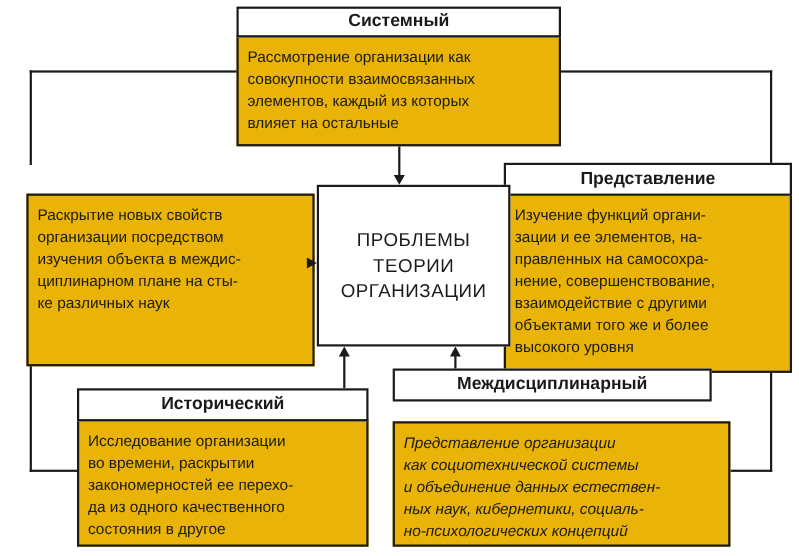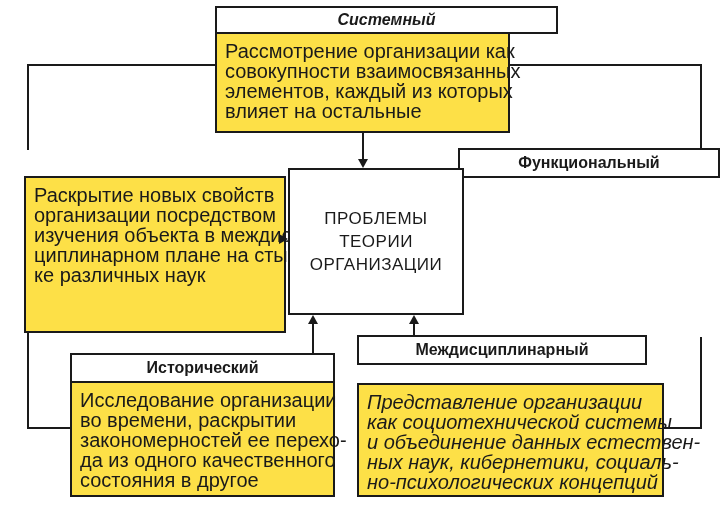--- a/index.html
+++ b/index.html
@@ -22,22 +22,22 @@
     background: #ffffff;
     display: flex;
     align-items: center;
     justify-content: center;
     font-weight: bold;
     font-size: 16px;
     z-index: 3;
   }
   .box-body {
     border: 2px solid #1a1a1a;
-    background: #fde047;
-    font-size: 20px;
+    background: #eab308;
+    font-size: 14px;
     line-height: 20px;
     padding: 7px 8px;
     white-space: pre;
     z-index: 2;
   }
   .center-box {
     border: 2px solid #1a1a1a;
     background: #ffffff;
     display: flex;
     align-items: center;
@@ -55,33 +55,40 @@
   .head-down  { border-left: 5px solid transparent; border-right: 5px solid transparent; border-top: 9px solid #1a1a1a; }
   .head-up    { border-left: 5px solid transparent; border-right: 5px solid transparent; border-bottom: 9px solid #1a1a1a; }
   .head-right { border-top: 5px solid transparent; border-bottom: 5px solid transparent; border-left: 9px solid #1a1a1a; }
   .head-left  { border-top: 5px solid transparent; border-bottom: 5px solid transparent; border-right: 9px solid #1a1a1a; }
 </style>
 </head>
 <body>
 
 <div id="canvas">
 
-  <div class="abs box-header" style="left:215px; top:6px; width:343px; height:28px;font-style:italic;">Системный</div>
+  <div class="abs box-header" style="left:215px; top:6px; width:295px; height:28px;">Системный</div>
   <div class="abs box-body" style="left:215px; top:32px; width:295px; height:101px;">Рассмотрение организации как
 совокупности взаимосвязанных
 элементов, каждый из которых
 влияет на остальные</div>
 
   <div class="abs box-body" style="left:24px; top:176px; width:262px; height:157px;">Раскрытие новых свойств
 организации посредством
 изучения объекта в междис-
 циплинарном плане на сты-
 ке различных наук</div>
 
-  <div class="abs box-header" style="left:458px; top:148px; width:262px; height:30px;">Функциональный</div>
+  <div class="abs box-header" style="left:458px; top:148px; width:262px; height:30px;">Представление</div>
+  <div class="abs box-body" style="left:458px; top:176px; width:262px; height:163px;">Изучение функций органи-
+зации и ее элементов, на-
+правленных на самосохра-
+нение, совершенствование,
+взаимодействие с другими
+объектами того же и более
+высокого уровня</div>
 
   <div class="abs box-body" style="left:70px; top:381px; width:265px; height:116px;">Исследование организации
 во времени, раскрытии
 закономерностей ее перехо-
 да из одного качественного
 состояния в другое</div>
   <div class="abs box-header" style="left:70px; top:353px; width:265px; height:30px;">Исторический</div>
 
   <div class="abs box-header" style="left:357px; top:335px; width:290px; height:30px;">Междисциплинарный</div>
   <div class="abs box-body" style="left:357px; top:383px; width:307px; height:114px;font-style:italic;">Представление организации

